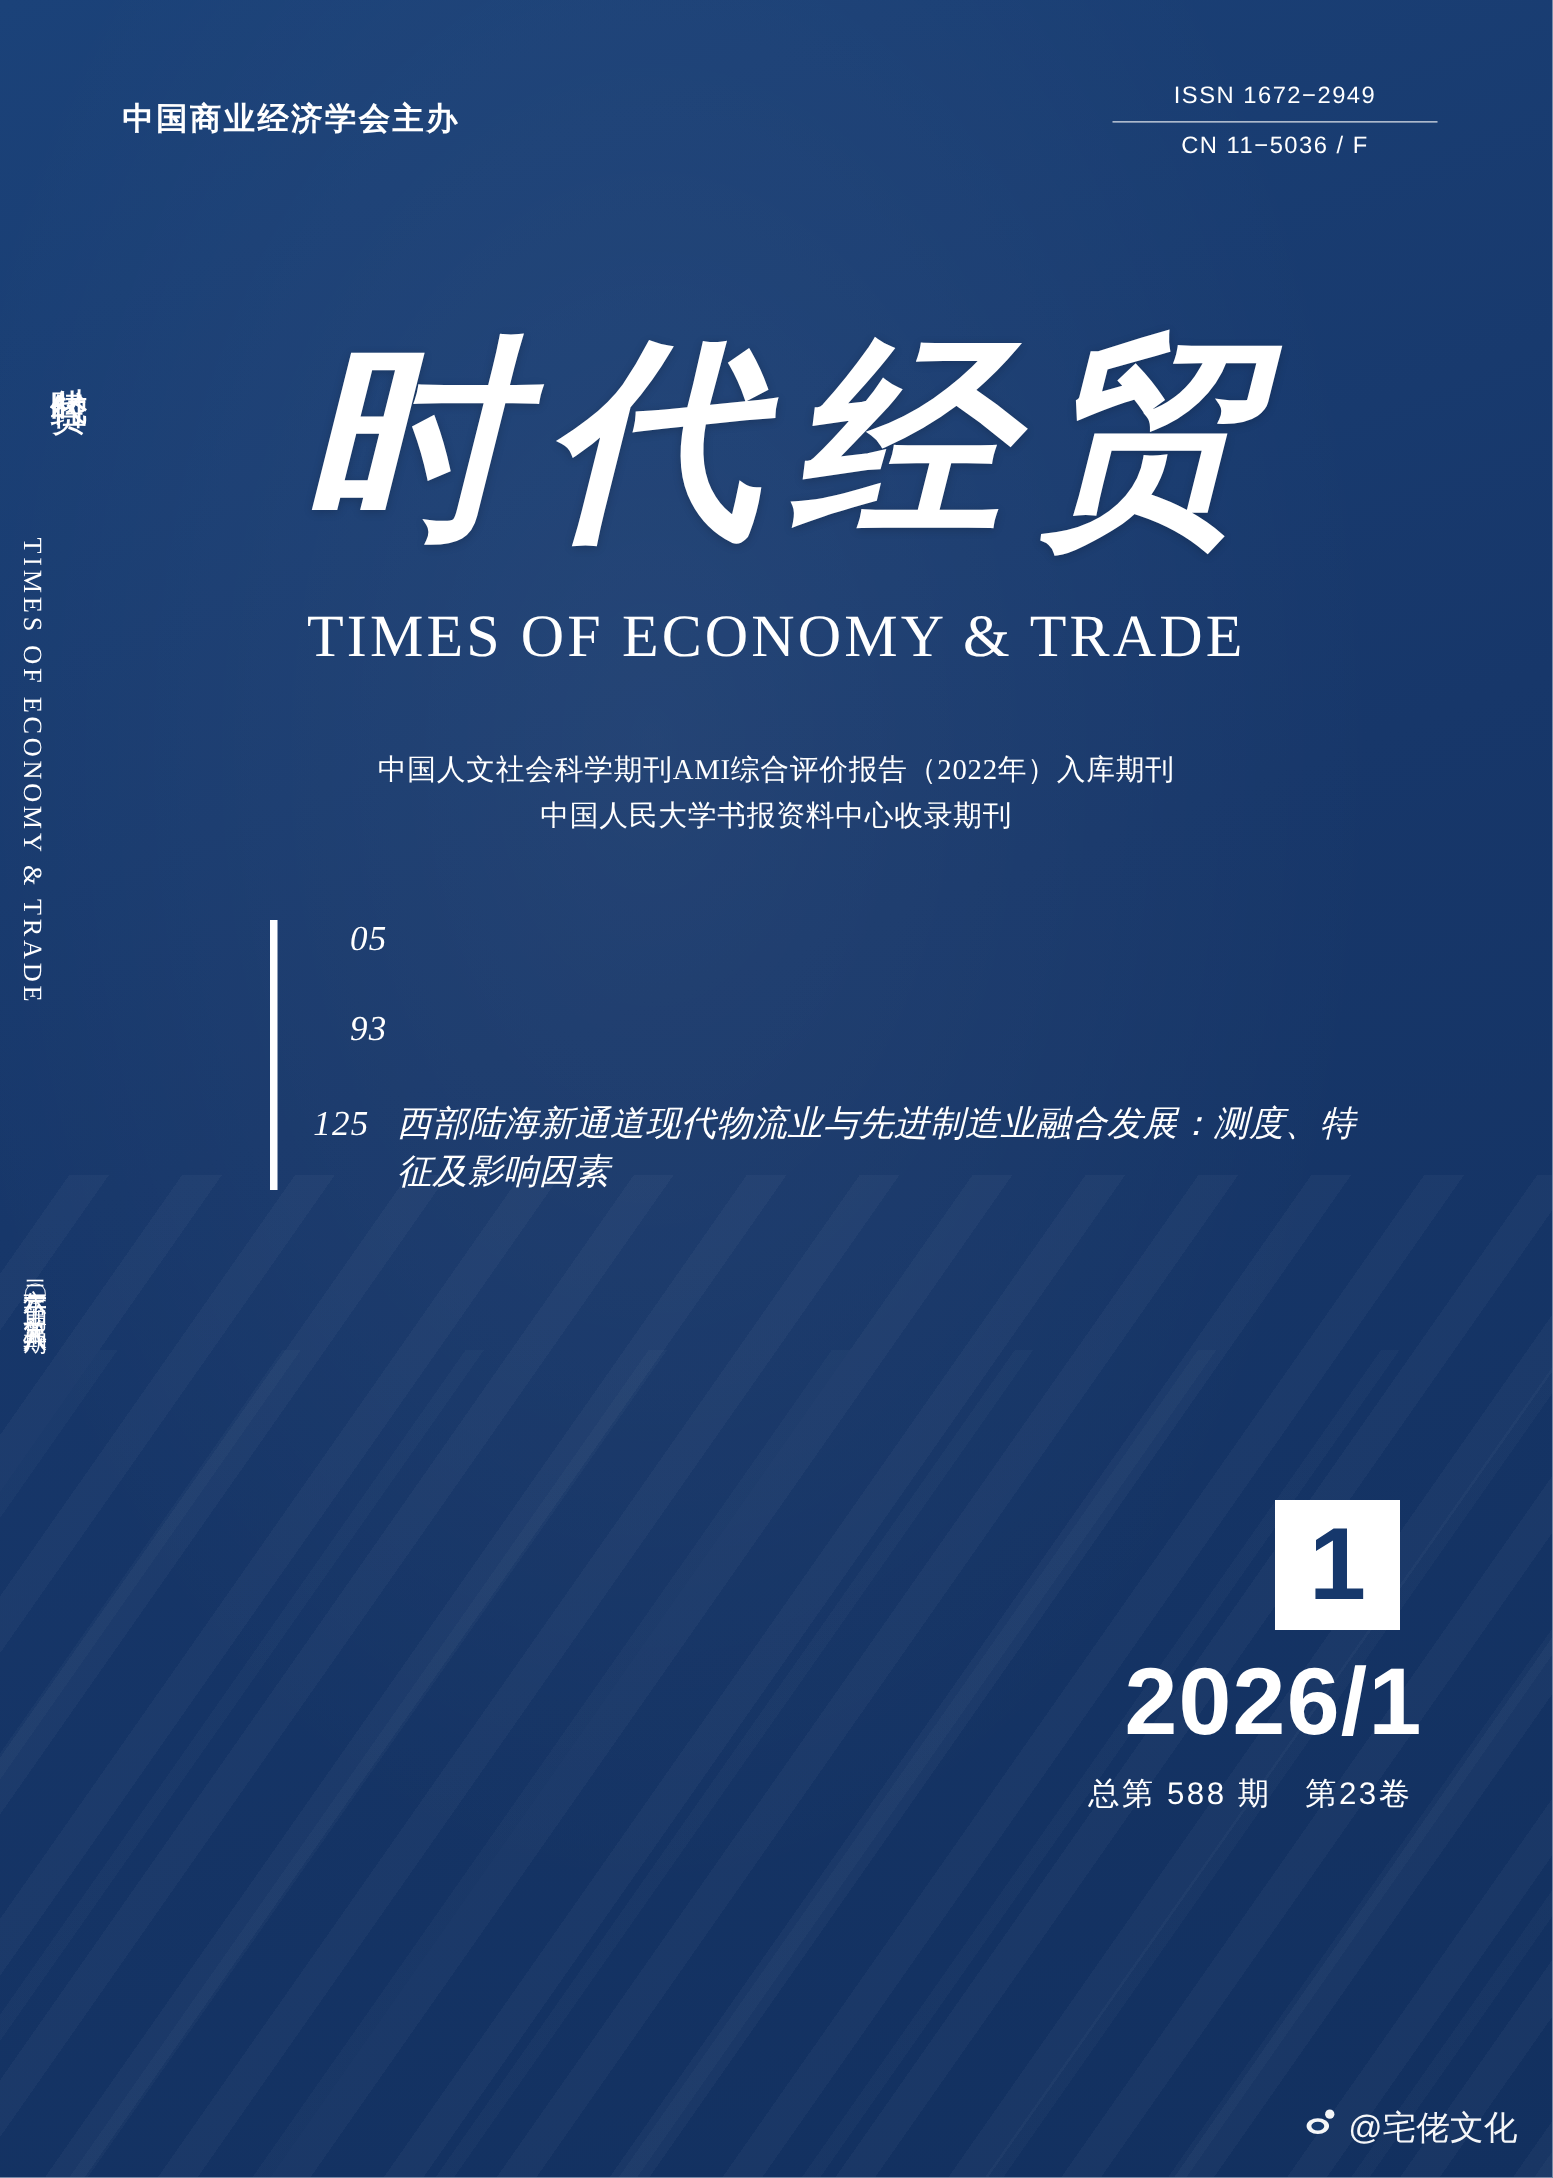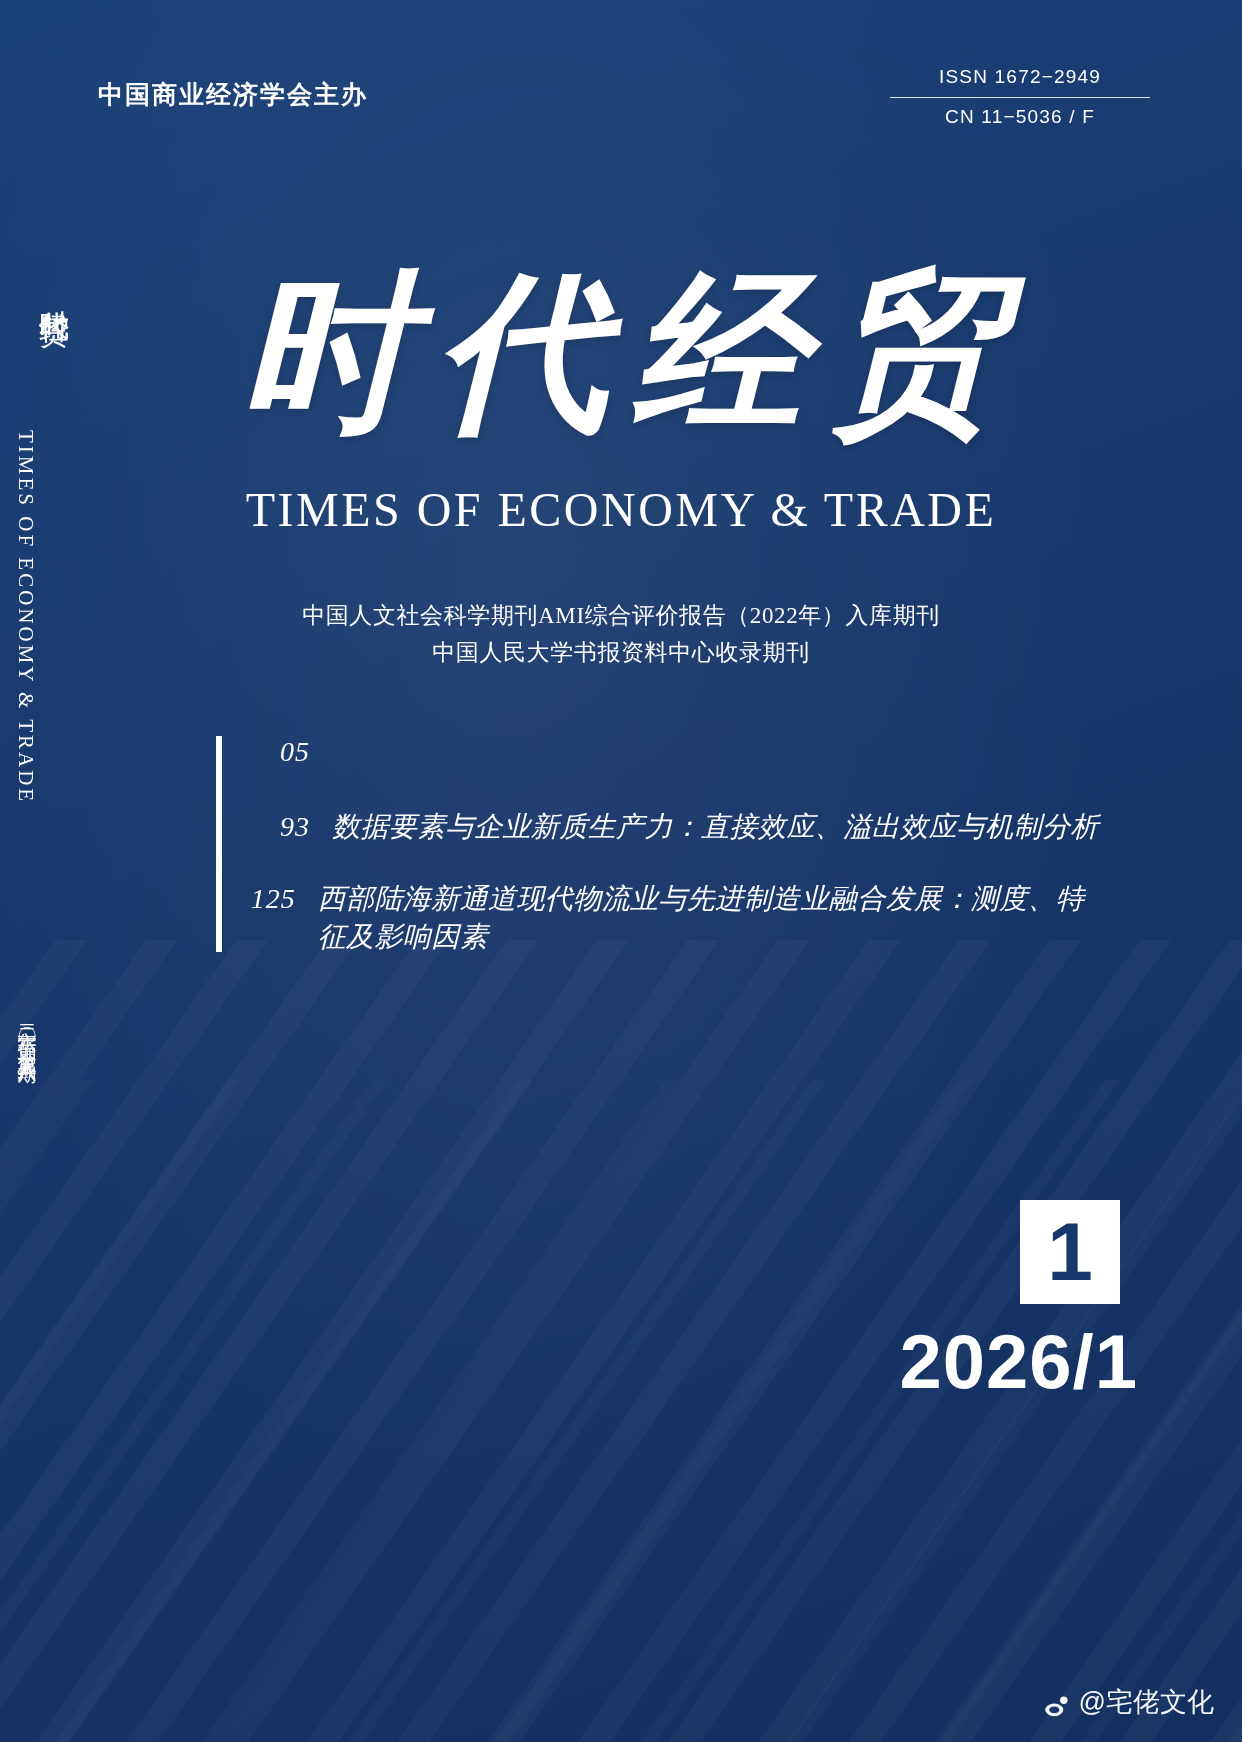--- a/index.html
+++ b/index.html
@@ -220,21 +220,21 @@
     letter-spacing: 2px;
     font-family: "Liberation Sans", sans-serif;
   }
   .issue-meta span { margin-left: 18px; }
 
   
   .watermark {
     position: absolute;
     right: 28px; bottom: 22px;
     display: flex;
-    align-items: flex-end;
+    align-items: flex-start;
     color: #ffffff;
     font-size: 27px;
     font-family: "Liberation Sans", sans-serif;
     opacity: 0.96;
   }
   .wm-icon {
     width: 27px; height: 27px;
     margin-right: 9px;
     display: inline-block;
   }
@@ -267,30 +267,33 @@
     <div>中国人文社会科学期刊AMI综合评价报告（2022年）入库期刊</div>
     <div>中国人民大学书报资料中心收录期刊</div>
   </div>
 
   <div class="contents">
     <div class="toc-row">
       <div class="toc-num">05</div>
     </div>
     <div class="toc-row">
       <div class="toc-num">93</div>
-      <div class="toc-title">数据要素与企业新质生产力：直接效应、溢出效应与机制分析</div>
     </div>
     <div class="toc-row">
       <div class="toc-num">125</div>
       <div class="toc-title">西部陆海新通道现代物流业与先进制造业融合发展：测度、特征及影响因素</div>
     </div>
   </div>
 
   <div class="issue-badge">1</div>
   <div class="issue-year">2026/1</div>
+  <div class="issue-meta">
+    <span>总第 588 期</span>
+    <span>第23卷</span>
+  </div>
 
   <div class="watermark">
     <span class="wm-icon">
       <svg width="27" height="27" viewBox="0 0 24 24" fill="#ffffff" xmlns="http://www.w3.org/2000/svg">
         <ellipse cx="10" cy="15" rx="8" ry="5.6"></ellipse>
         <ellipse cx="10" cy="15" rx="4.6" ry="3.1" fill="#163a6e"></ellipse>
         <circle cx="18.5" cy="6.5" r="3.3"></circle>
       </svg>
     </span>
     <span>@宅佬文化</span>

